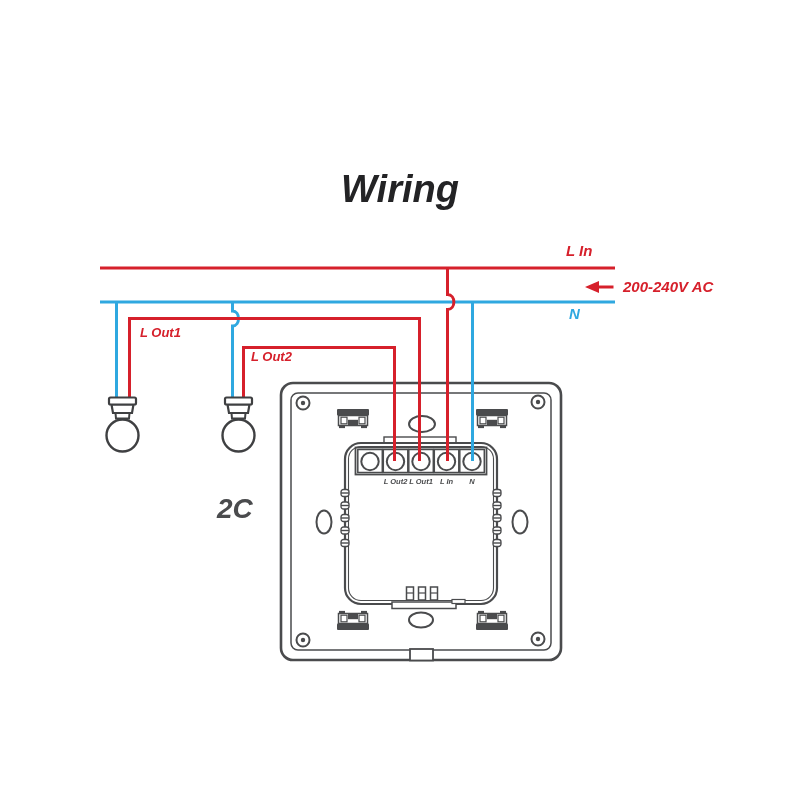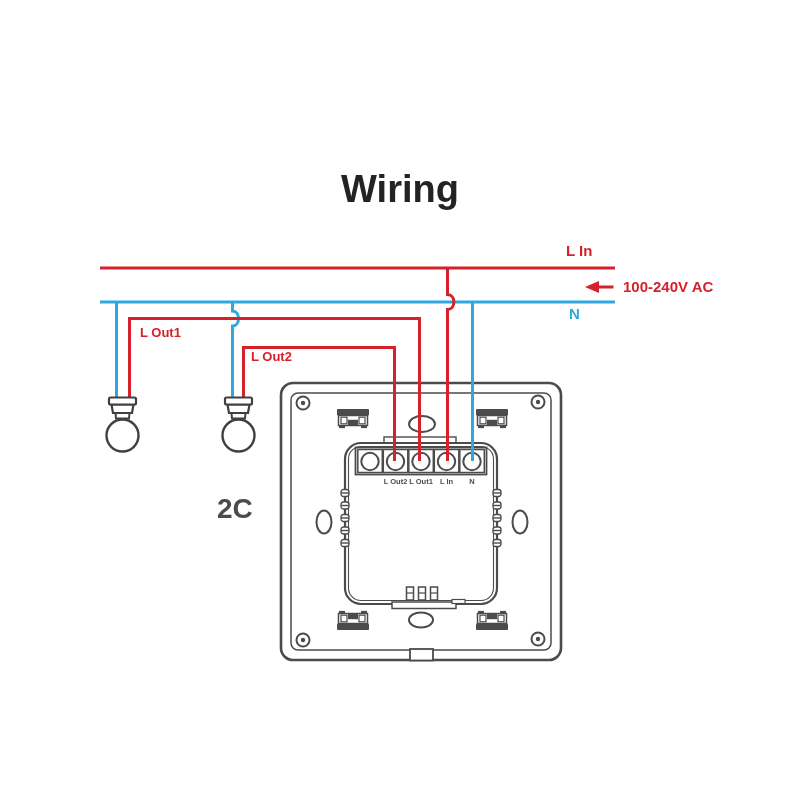--- a/index.html
+++ b/index.html
@@ -1,18 +1,19 @@
 <!DOCTYPE html>
 <html style="--live: #d6202b; --neutral: #2fa8e0; --outline: #4a4b4d; --bulb-outline: #3f4042; --text-dark: #232325;"><head>
 <meta charset="utf-8">
 <style>
   html,body{margin:0;padding:0;background:#ffffff;}
   #canvas{
     position:relative;width:800px;height:800px;background:#fff;overflow:hidden;
     font-family:"Liberation Sans","DejaVu Sans",sans-serif;
+    font-style:italic;
   }
   #diagram-svg{position:absolute;left:0;top:0;}
   .lbl{position:absolute;white-space:nowrap;line-height:1;}
   .t-red{color:var(--live);}
   .t-blue{color:var(--neutral);}
   .t-dark{color:var(--text-dark);}
   .t-gray{color:var(--outline);}
   #page-title{left:0;right:0;text-align:center;top:170px;font-size:38px;font-weight:700;letter-spacing:0px;}
   #lbl-lin{left:566px;top:243px;font-size:15px;font-weight:700;}
   #lbl-n{left:569px;top:306px;font-size:15px;font-weight:700;}
@@ -160,21 +161,21 @@
       <path d="M 227.5 404.5 L 249.5 404.5 L 248 413 L 229 413 Z" stroke-width="2.2" class="bulb"></path>
       <path d="M 231.5 413 L 245.5 413 L 245 418.5 L 232 418.5 Z" stroke-width="2" class="bulb"></path>
       <rect x="225" y="397.5" width="27" height="7" rx="1.5" stroke-width="2.2" class="bulb"></rect>
     </g>
   </svg>
 
   <div class="lbl t-dark" id="page-title">Wiring</div>
 
   <span class="lbl t-red" id="lbl-lin">L In</span>
   <span class="lbl t-blue" id="lbl-n">N</span>
-  <span class="lbl t-red" id="lbl-voltage">100-240V AC</span>
+  <span class="lbl t-red" id="lbl-voltage">200-240V AC</span>
   <span class="lbl t-red" id="lbl-lout1">L Out1</span>
   <span class="lbl t-red" id="lbl-lout2">L Out2</span>
   <span class="lbl t-gray" id="lbl-gang">2C</span>
 
   <span class="lbl t-gray term-lbl" style="left:395.5px">L Out2</span>
   <span class="lbl t-gray term-lbl" style="left:421px">L Out1</span>
   <span class="lbl t-gray term-lbl" style="left:446.5px">L In</span>
   <span class="lbl t-gray term-lbl" style="left:472px">N</span>
 </div>
 

